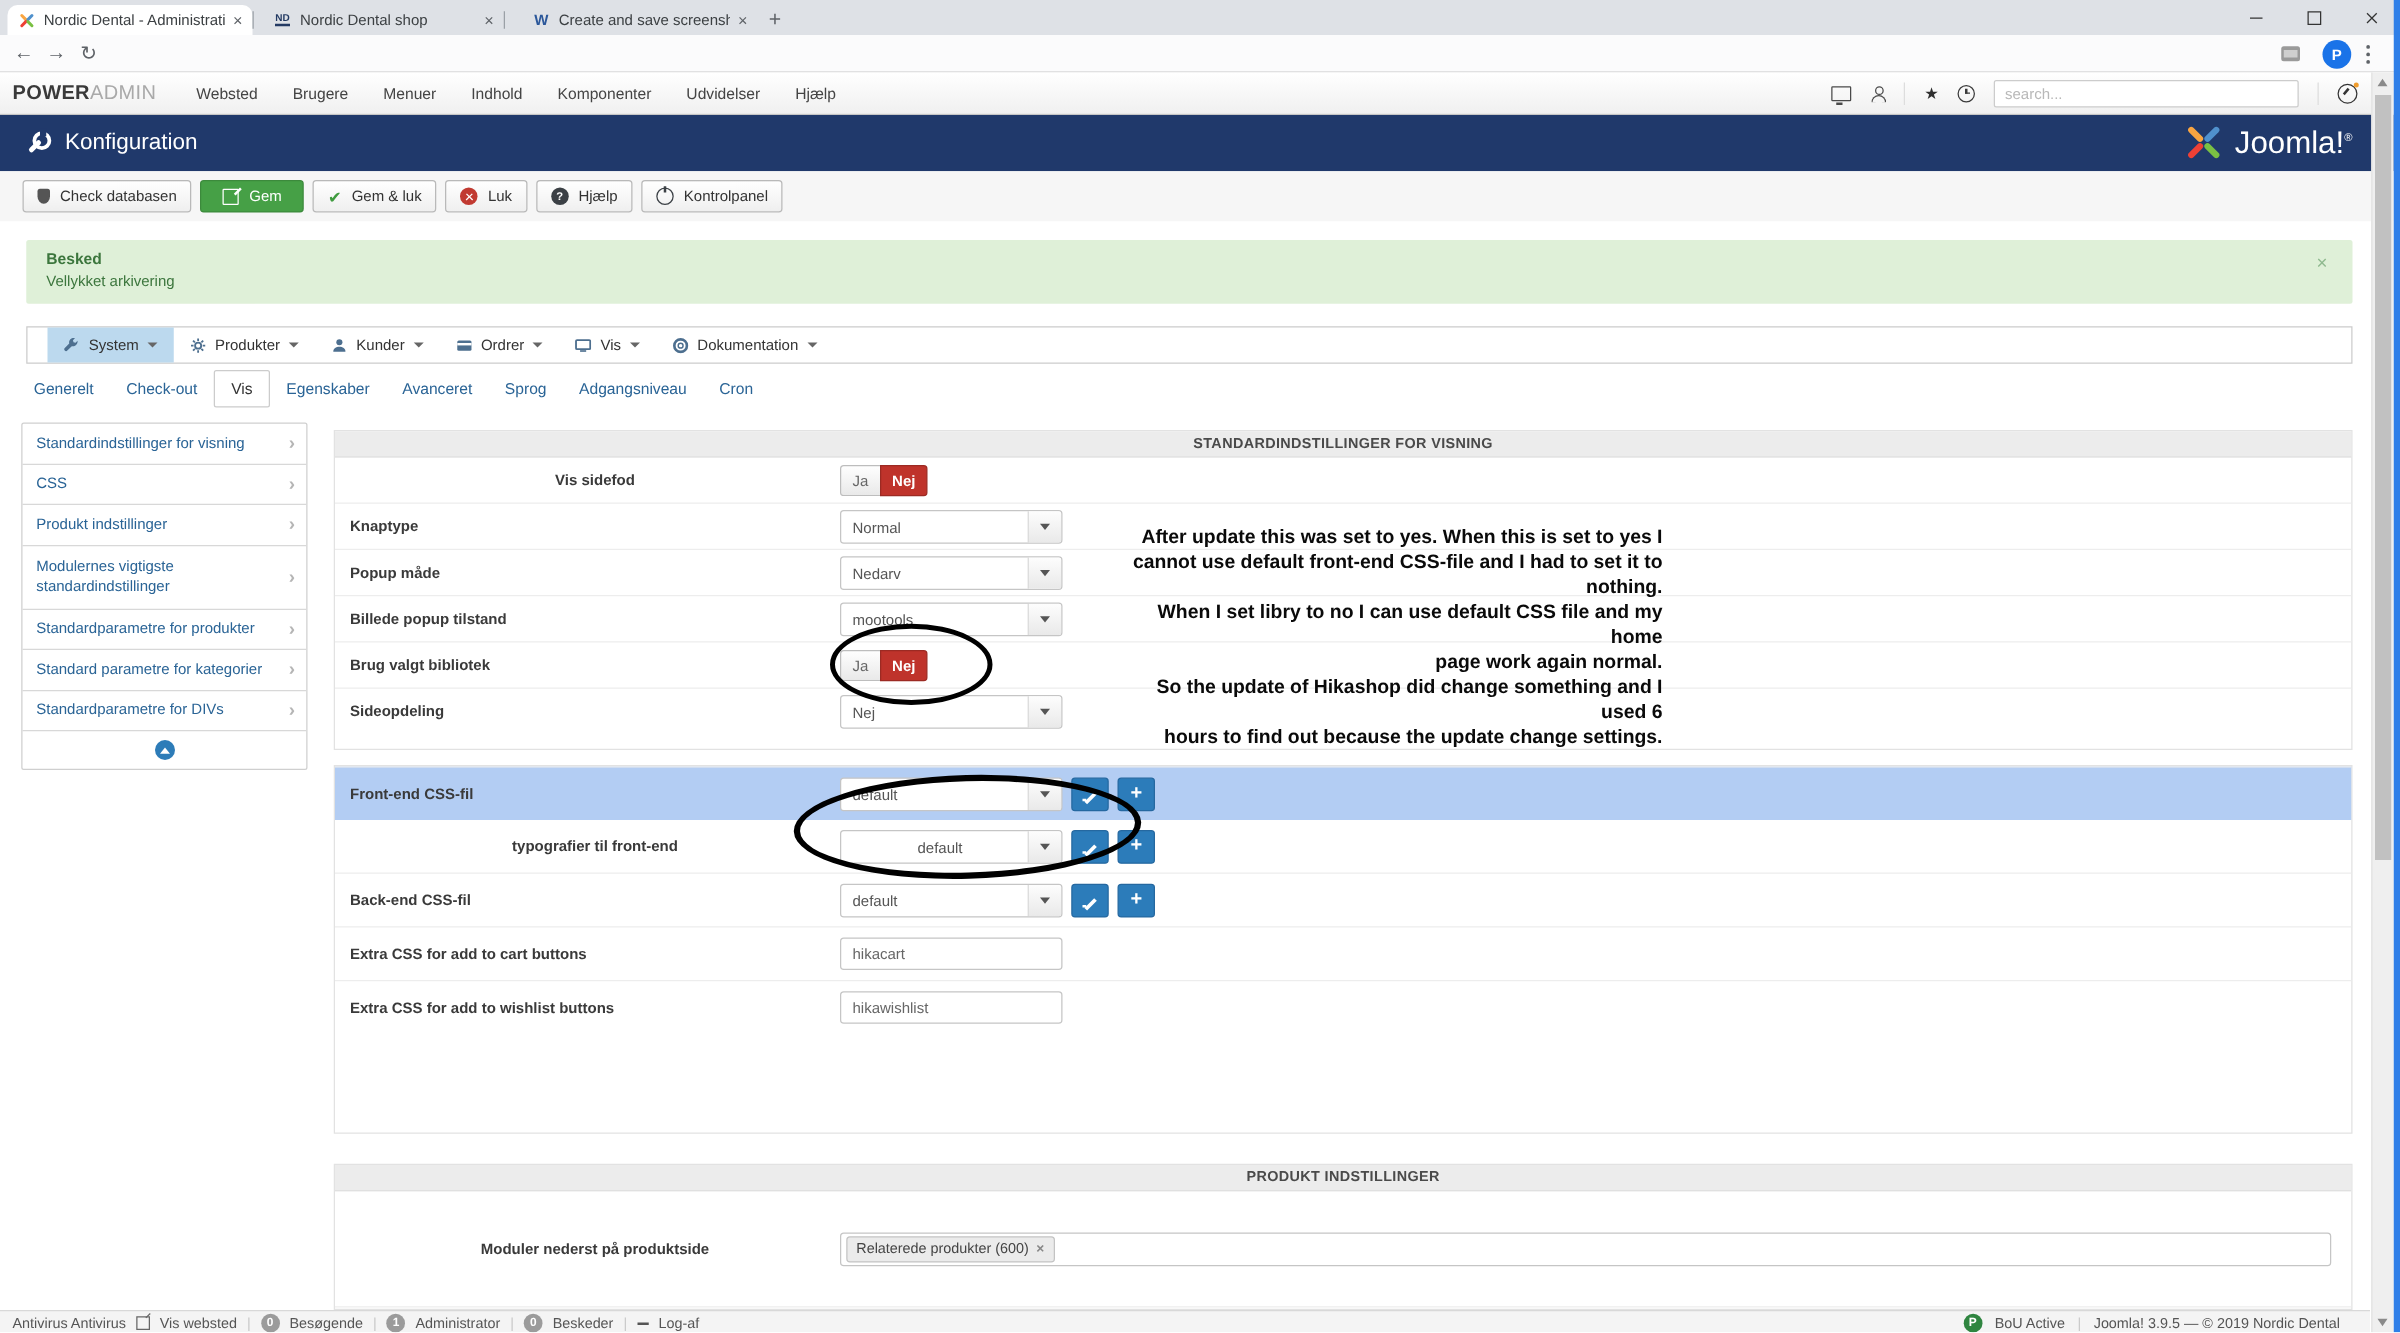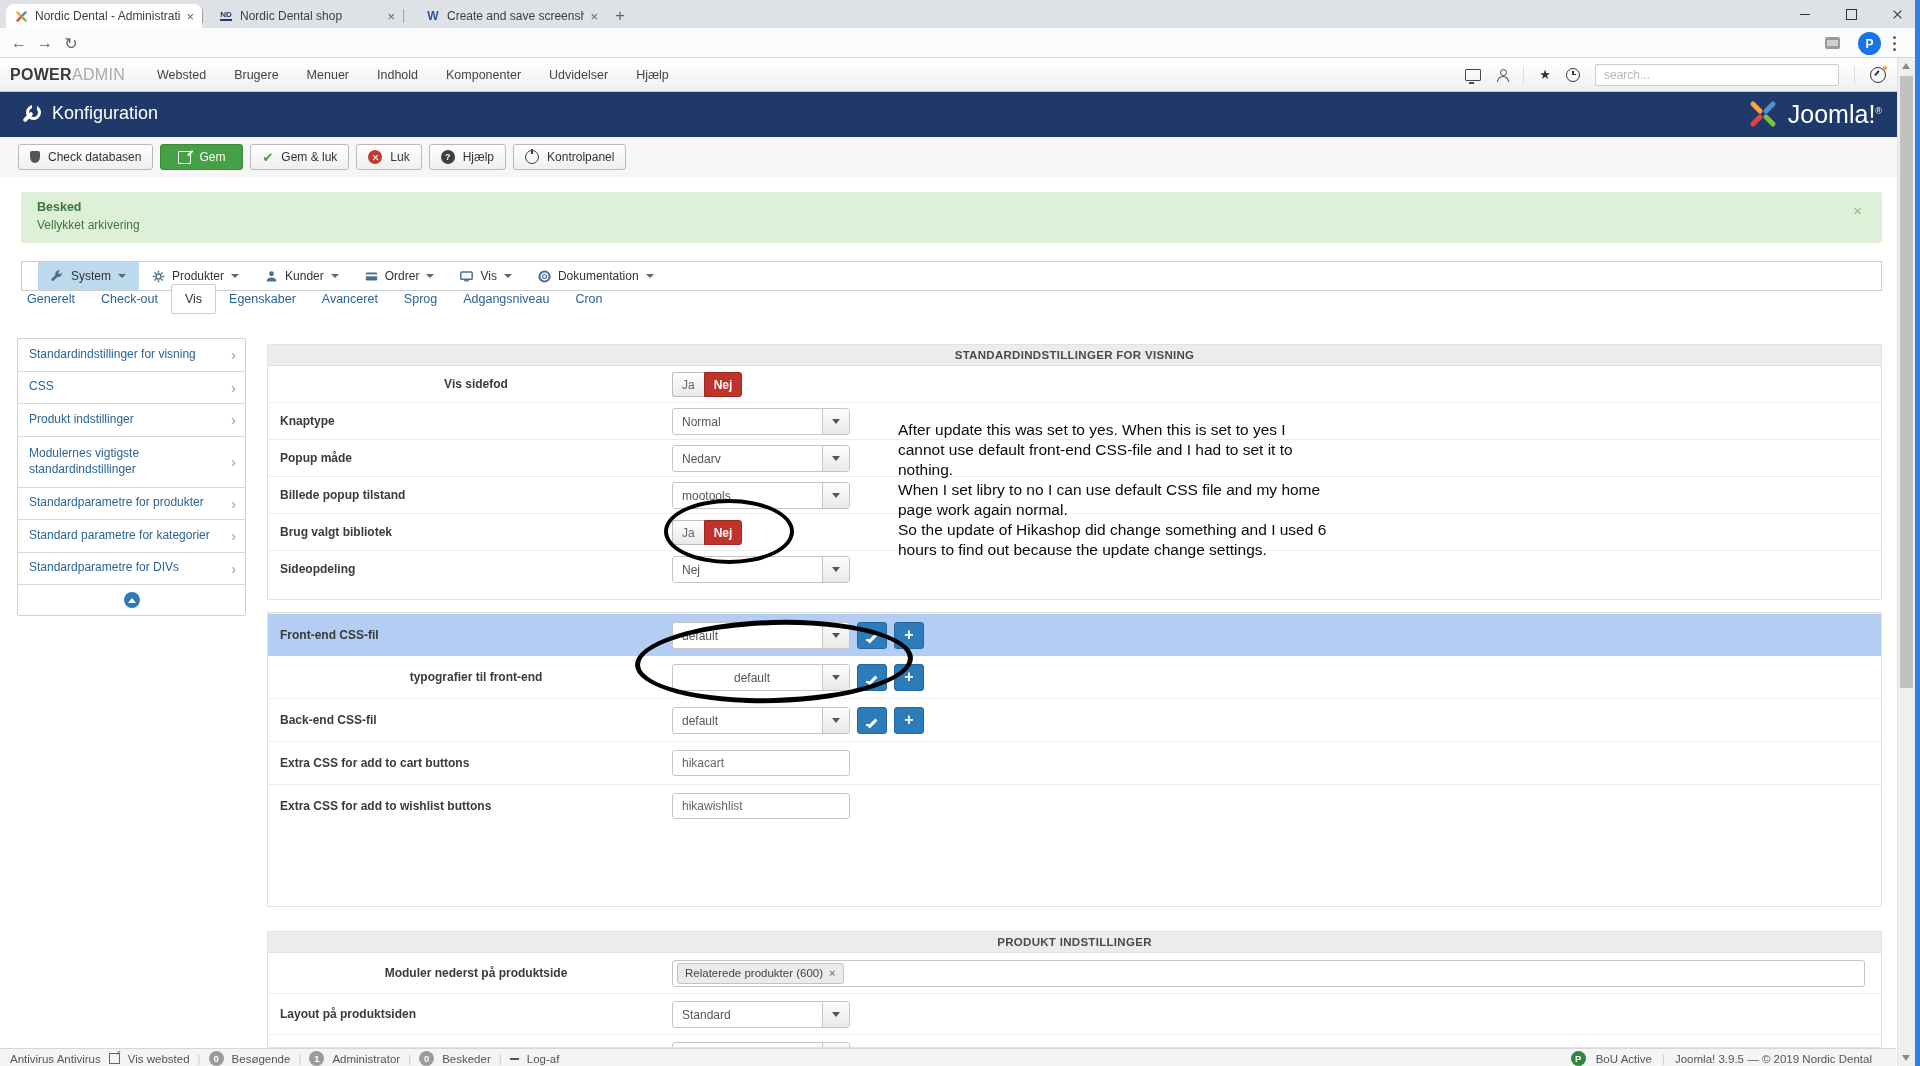--- a/index.html
+++ b/index.html
@@ -96,62 +96,62 @@
   .msg-close{position:absolute;right:20px;top:10px;color:#8fb98f;font-size:15px;}
 
   
   .shopmenu{position:absolute;left:21px;top:261px;width:1861px;height:30px;background:#fff;border:1px solid #ccc;box-sizing:border-box;display:flex;align-items:stretch;padding-left:16px;}
   .mitem{display:flex;align-items:center;gap:7px;padding:0 13px;font-size:12px;color:#333;}
   .mitem.active{background:#bcd9ee;}
   .mcar{width:0;height:0;border-left:4px solid transparent;border-right:4px solid transparent;border-top:4px solid #666;}
   .micon{width:13px;height:13px;flex:none;}
 
   
-  .ctabs{position:absolute;left:14px;top:284px;height:30px;display:flex;align-items:center;font-size:12.5px;justify-content:center;}
+  .ctabs{position:absolute;left:14px;top:296px;height:30px;display:flex;align-items:center;font-size:12.5px;justify-content:center;}
   .ctab{color:#2a6496;padding:7px 13px;}
   .ctab.active{background:#fff;border:1px solid #ccc;border-radius:2px;color:#333;}
 
   
   .sidebar{position:absolute;left:17px;top:338px;width:229px;background:#fff;border:1px solid #cfcfcf;border-radius:2px;box-sizing:border-box;}
   .sitem{display:flex;align-items:center;justify-content:space-between;padding:6px 9px 6px 11px;border-bottom:1px solid #d8d8d8;font-size:12px;color:#2a6496;line-height:1.3;}
   .sitem .chev{color:#b5b5b5;font-size:15px;font-weight:bold;flex:none;margin-left:6px;}
   .sup{display:flex;justify-content:center;align-items:center;height:30px;}
   .upc{width:16px;height:16px;border-radius:50%;background:#2d7cb8;display:flex;align-items:center;justify-content:center;}
   .uptri{width:0;height:0;border-left:4px solid transparent;border-right:4px solid transparent;border-bottom:5px solid #fff;}
 
   
   .panel{position:absolute;left:267px;width:1615px;background:#fff;border:1px solid #e2e2e2;box-sizing:border-box;}
   .p1{top:344px;height:256px;}
   .p2{top:612px;height:295px;}
   .p3{top:931px;height:117px;overflow:hidden;}
   .pband{height:20px;background:#ececec;border-bottom:1px solid #e0e0e0;display:flex;align-items:center;justify-content:center;font-size:11.5px;font-weight:bold;color:#4a4a4a;letter-spacing:.3px;}
   .frow{display:flex;align-items:center;border-top:1px solid #ededed;}
   .frow:nth-of-type(2){border-top:none;text-align:center;}
-  .p1 .frow{height:36px;} .p2 .frow{height:42px;} .p3 .frow{height:40px;}
+  .p1 .frow{height:36px;} .p2 .frow{height:42px;} .p3 .frow{height:40px;margin-top:26px;}
   .flabel{width:404px;padding-left:12px;font-size:12px;font-weight:bold;color:#3a3a3a;box-sizing:border-box;flex:none;}
   .frow.hl{background:#b3cdf3;}
   .sel{display:inline-flex;align-items:stretch;width:178px;height:27px;background:#fff;border:1px solid #c5c5c5;border-radius:3px;box-sizing:border-box;}
   .sel-txt{flex:1;font-size:12px;color:#555;padding:6px 0 0 9px;white-space:nowrap;overflow:hidden;}
   .sel-btn{width:26px;border-left:1px solid #c5c5c5;background:linear-gradient(#fdfdfd,#e9e9e9);display:flex;align-items:center;justify-content:center;border-radius:0 2px 2px 0;}
   .car{width:0;height:0;border-left:4px solid transparent;border-right:4px solid transparent;border-top:5px solid #555;}
   .toggle{display:inline-flex;height:25px;}
   .tg-yes{background:linear-gradient(#fefefe,#e9e9e9);border:1px solid #bdbdbd;border-right:none;color:#666;font-size:12px;padding:5px 9px 0;border-radius:3px 0 0 3px;box-sizing:border-box;}
   .tg-no{background:#bf332b;border:1px solid #9c2a23;color:#fff;font-size:12px;font-weight:bold;padding:5px 9px 0;border-radius:0 3px 3px 0;box-sizing:border-box;}
   .ibtn{width:30px;height:27px;background:#2c7cba;border:1px solid #2568a0;border-radius:3px;margin-left:7px;display:flex;align-items:center;justify-content:center;color:#fff;box-sizing:border-box;flex:none;}
   .ibtn .plus{font-size:16px;font-weight:bold;line-height:1;}
   .ic-pencil{position:relative;width:12px;height:12px;}
   .ic-pencil:before{content:"";position:absolute;left:1px;bottom:1px;width:11px;height:3px;background:#fff;transform:rotate(-45deg);}
   .ic-pencil:after{content:"";position:absolute;left:0;bottom:0;width:2.5px;height:2.5px;background:#fff;}
   .tin{width:178px;height:26px;box-sizing:border-box;border:1px solid #c5c5c5;border-radius:3px;font-size:12px;color:#666;padding:0 9px;font-family:"Liberation Sans",sans-serif;}
   .tagbox{width:1193px;height:27px;box-sizing:border-box;border:1px solid #c5c5c5;border-radius:3px;background:#fff;display:flex;align-items:center;padding:0 4px;}
   .chip{height:19px;display:inline-flex;align-items:center;gap:6px;background:#ebebeb;border:1px solid #c3c3c3;border-radius:3px;padding:0 7px;font-size:11.5px;color:#444;}
   .chip .x{color:#888;font-weight:bold;font-size:11px;}
 
   
-  .annotation{position:absolute;left:898px;top:420px;width:432px;font-size:15.5px;font-weight:normal;color:#0a0a0a;line-height:20px;white-space:pre-line;z-index:6;}
+  .annotation{position:absolute;left:898px;top:420px;width:432px;font-size:15.5px;font-weight:bold;color:#0a0a0a;line-height:20px;white-space:pre-line;z-index:6;text-align:right;}
   .ellipse1{position:absolute;left:664px;top:499px;width:122px;height:57px;border:4px solid #000;border-radius:50%;z-index:5;}
   .ellipse2{position:absolute;left:635px;top:620px;width:268px;height:73px;border:5px solid #000;border-radius:50%;transform:rotate(-1.5deg);z-index:5;}
 
   
   .statusbar{position:absolute;left:0;top:1048px;width:1896px;height:18px;background:#f4f4f4;border-top:1px solid #d8d8d8;box-sizing:border-box;display:flex;align-items:flex-end;font-size:11.5px;color:#555;}
   .sleft{display:flex;align-items:center;gap:8px;margin-left:10px;}
   .sright{margin-left:auto;display:flex;align-items:center;gap:10px;margin-right:24px;}
   .sep{color:#c9c9c9;}
   .badge{min-width:15px;height:15px;border-radius:50%;background:#9b9b9b;color:#fff;font-size:9.5px;font-weight:bold;display:inline-flex;align-items:center;justify-content:center;padding:0 2px;box-sizing:border-box;}
   .badge.green{background:#2f8540;}

